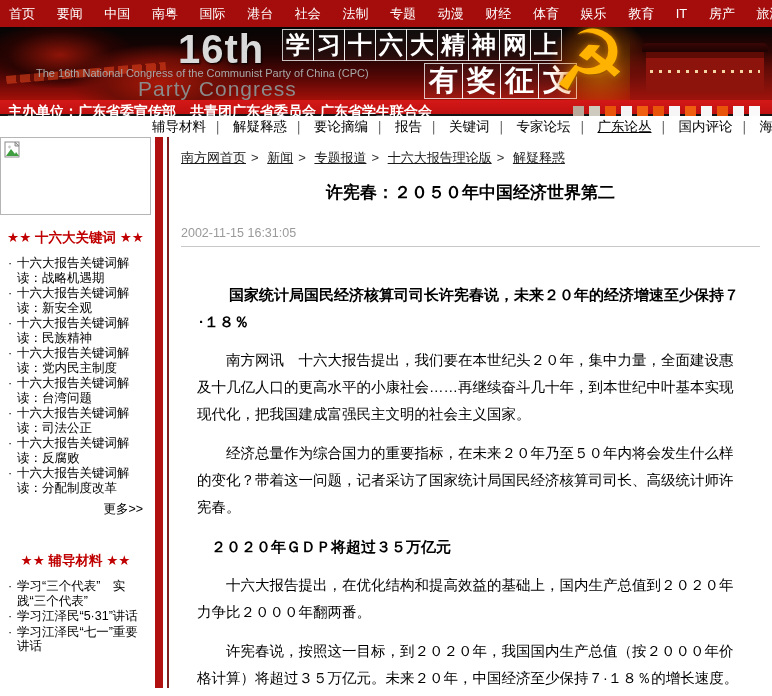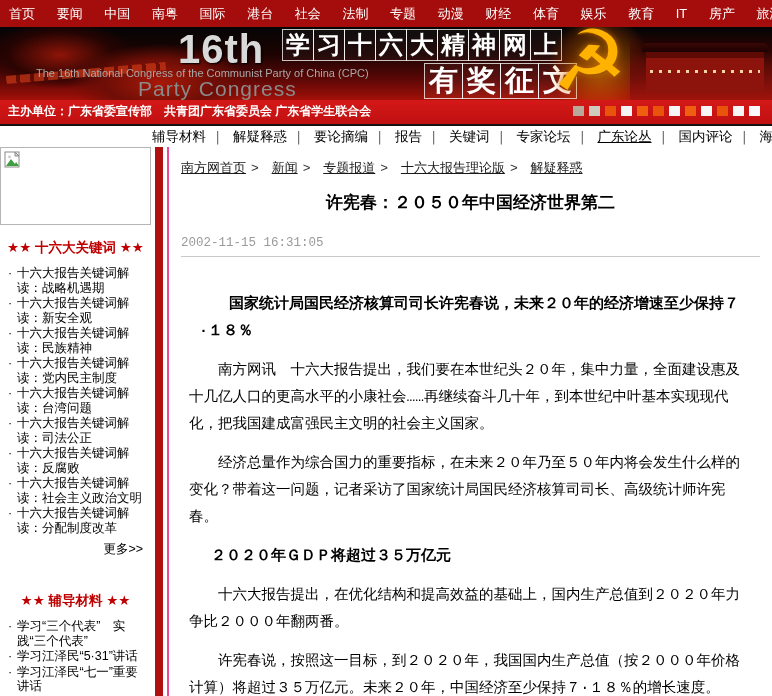--- a/index.html
+++ b/index.html
@@ -35,56 +35,56 @@
     text-shadow:0 0 6px #c36a00,1px 1px 0 #7a4a00;font-family:"DejaVu Sans",sans-serif;}
   .tiananmen{position:absolute;right:0;top:4px;width:142px;height:69px;
     background:linear-gradient(180deg,rgba(0,0,0,0) 0%,rgba(60,5,3,.55) 30%,#6b0d08 62%,#9e140c 100%);}
   .tm-roof{position:absolute;right:4px;top:12px;width:126px;height:9px;background:linear-gradient(180deg,#3a0705,#1c0302);border-radius:5px 5px 0 0;}
   .tm-body{position:absolute;right:8px;top:21px;width:118px;height:40px;background:#8c140d;
     box-shadow:inset 0 6px 0 #5e0b06;}
   .tm-lights{position:absolute;left:4px;top:18px;width:110px;height:3px;
     background:repeating-linear-gradient(90deg,#f3d6a4 0 3px,rgba(0,0,0,0) 3px 9px);}
 
   
-  .organizer{position:relative;height:24px;background:linear-gradient(180deg,#d41818,#c01010);color:#fff;
-    font-weight:bold;font-size:12px;line-height:22px;padding-left:8px;box-sizing:border-box;}
+  .organizer{position:relative;height:14px;background:linear-gradient(180deg,#d41818,#c01010);color:#fff;
+    font-weight:bold;font-size:14px;line-height:22px;padding-left:8px;box-sizing:border-box;}
   .squares{position:absolute;right:12px;top:6px;display:flex;gap:5px;}
   .squares span{width:11px;height:10px;display:block;}
 
   
   .subnav{height:23px;background:#fff;border-top:2px solid #141414;font-size:13.5px;line-height:21px;
     padding-left:150px;text-align:center;white-space:nowrap;box-sizing:border-box;}
   .subnav .sn{margin:0 2px;cursor:pointer;color:#000;}
   .subnav .sn.u{text-decoration:underline;}
   .subnav .sep{margin:0 3px;color:#333;}
 
   
   .main{display:flex;height:551px;overflow:hidden;}
   .sidebar{width:151px;flex:0 0 151px;overflow:hidden;}
   .divider{width:8px;flex:0 0 8px;background:#b01010;margin-left:4px;}
-  .content{flex:1;border-left:2px solid #ec4899;margin-left:4px;padding:6px 12px 0 12px;overflow:hidden;font-family:Liberation Mono, monospace;}
+  .content{flex:1;border-left:2px solid #7f1d1d;margin-left:4px;padding:6px 12px 0 12px;overflow:hidden;}
 
   
   .imgbox{height:78px;border:1px solid #b5b5b5;box-sizing:border-box;padding:3px;background:#fff;}
   .side-title{color:#c00000;font-weight:bold;font-size:13.5px;text-align:center;margin:14px 0 9px;}
   .side-title.second{margin-top:34px;}
   ul.side-list{list-style:none;margin:0;padding:0 2px 0 6px;font-size:12.5px;line-height:14.5px;}
   ul.side-list li{position:relative;padding-left:11px;margin-bottom:1px;cursor:pointer;}
   ul.side-list li::before{content:"·";position:absolute;left:2px;top:0;}
   .more{text-align:right;font-size:12.5px;padding-right:8px;margin-top:6px;cursor:pointer;padding-left:28px;}
 
   
   .breadcrumb{font-size:13px;margin:6px 0 0;}
   .breadcrumb .bc{color:#1a1a1a;text-decoration:underline;cursor:pointer;}
   .breadcrumb .bsep{margin:0 5px;color:#333;}
   .article-title{text-align:center;color:#000000;font-weight:bold;font-size:17px;margin:14px 0 0;}
   .timestamp{color:#9a9a9a;font-size:12.5px;margin:22px 0 6px;}
   .rule{border:none;border-top:1px solid #c9c9c9;margin:0;}
   .lead{font-weight:bold;font-size:15px;line-height:27px;text-indent:2em;margin:34px 18px 0;}
-  p.body{font-size:14.5px;line-height:27px;text-indent:2em;margin:12px 8px 0;}
+  p.body{font-size:14.5px;line-height:27px;text-indent:2em;margin:12px 16px 0;}
   h3.sub{font-size:15px;font-weight:bold;text-indent:2em;margin:12px 0 0;line-height:27px;}
 </style>
 </head>
 <body>
 
 <div class="page">
 
   <div class="topnav">
     <span class="tn">首页</span>
     <span class="tn">要闻</span>
@@ -188,21 +188,20 @@
 
       <div class="side-title">★★ 十六大关键词 ★★</div>
       <ul class="side-list">
         <li>十六大报告关键词解读：战略机遇期</li>
         <li>十六大报告关键词解读：新安全观</li>
         <li>十六大报告关键词解读：民族精神</li>
         <li>十六大报告关键词解读：党内民主制度</li>
         <li>十六大报告关键词解读：台湾问题</li>
         <li>十六大报告关键词解读：司法公正</li>
         <li>十六大报告关键词解读：反腐败</li>
-        <li>十六大报告关键词解读：社会主义政治文明</li>
         <li>十六大报告关键词解读：分配制度改革</li>
       </ul>
       <div class="more">更多&gt;&gt;</div>
 
       <div class="side-title second">★★ 辅导材料 ★★</div>
       <ul class="side-list">
         <li>学习“三个代表”　实践“三个代表”</li>
         <li>学习江泽民“5·31”讲话</li>
         <li>学习江泽民“七一”重要讲话</li>
       </ul>

